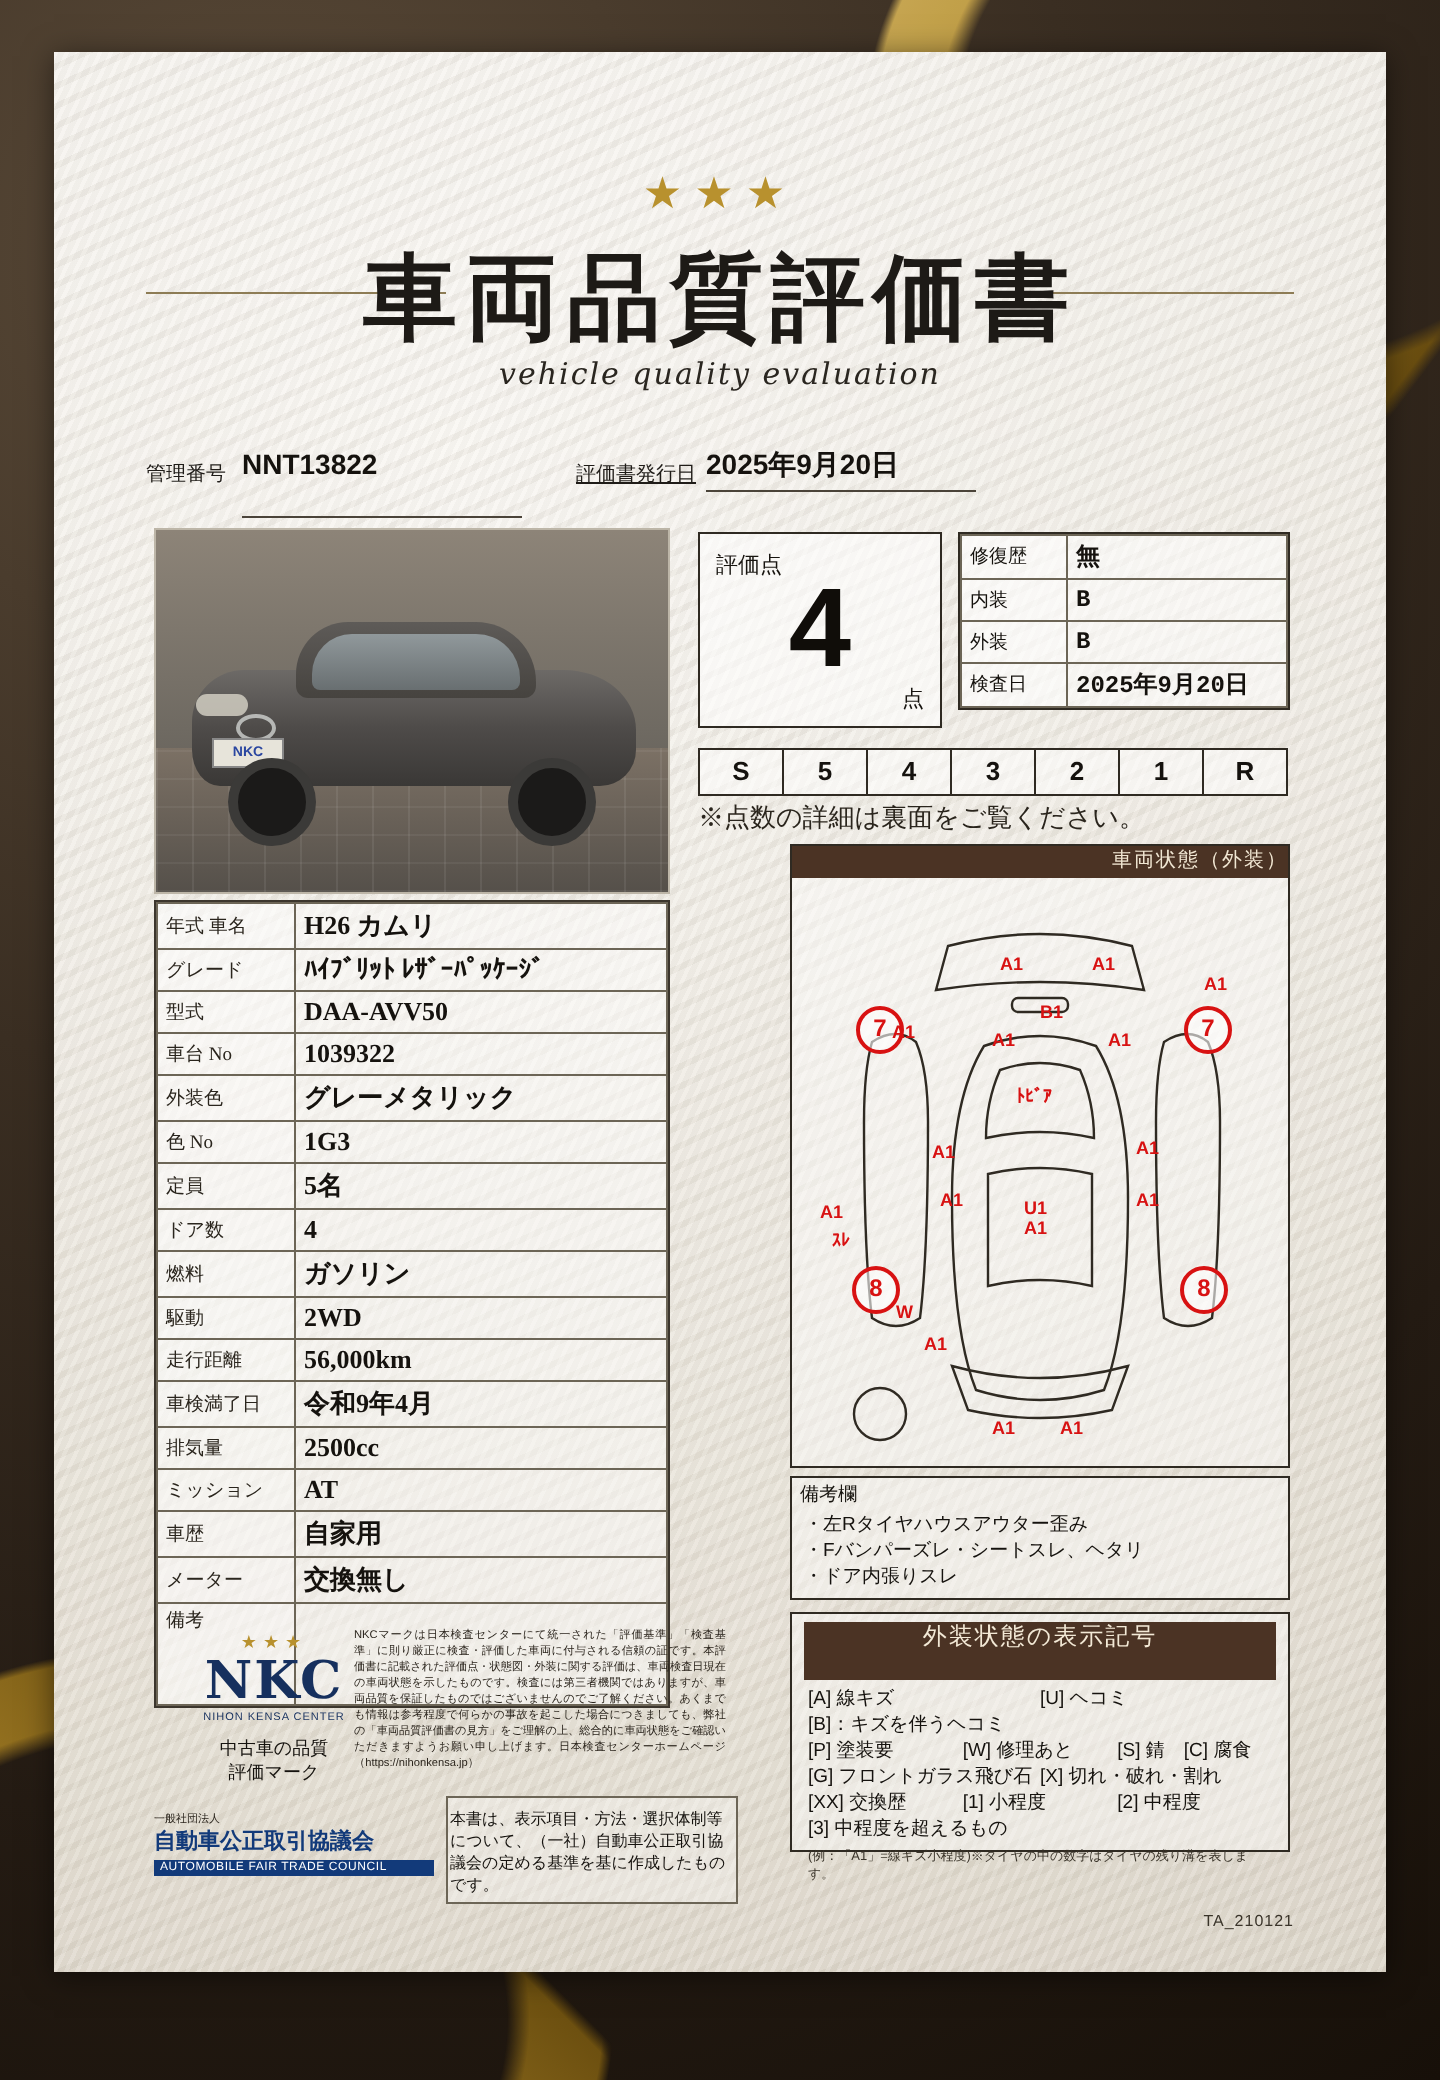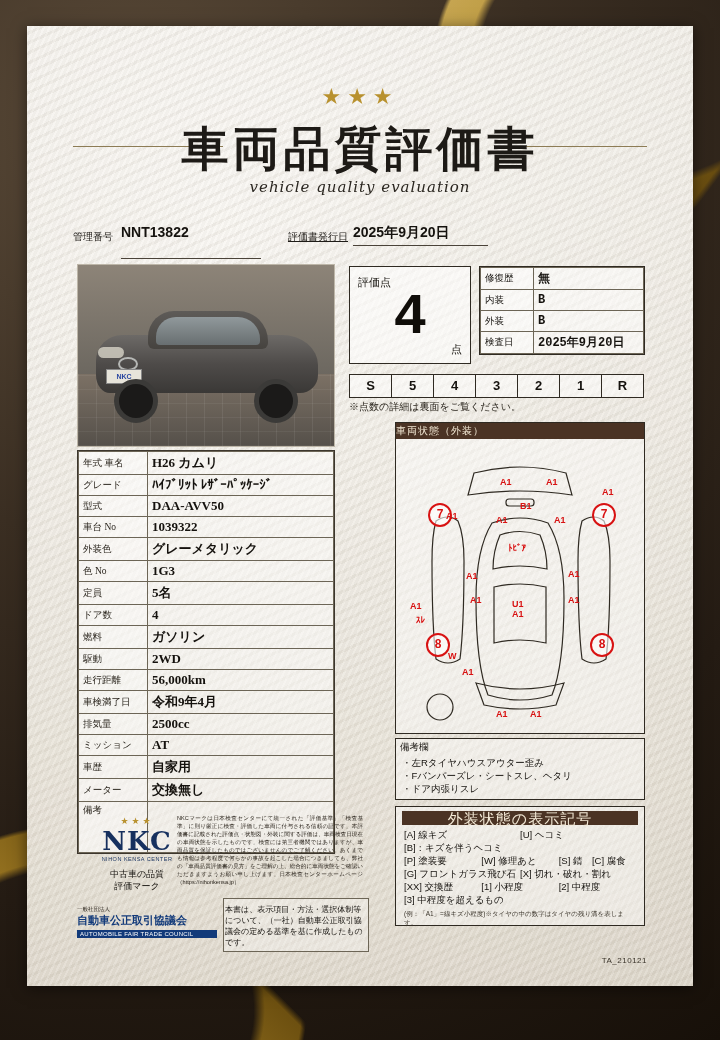--- a/index.html
+++ b/index.html
@@ -115,39 +115,39 @@
   .rinfo{position:absolute;left:452px;top:240px;width:164px;border:1px solid #2f2a22;background:rgba(255,255,255,.5);}
   .rinfo table{border-collapse:collapse;width:100%;font-family:Liberation Mono, monospace;}
   .rinfo td{border:1px solid #6c6556;font-size:10px;padding:2px 4px;height:16px;color:#15120e;}
   .rinfo td.k{width:44px;font-size:9.5px;background:rgba(255,255,255,.25);}
   .rinfo td.v{font-weight:700;font-size:12px;}
 
   
   .scale{position:absolute;left:322px;top:348px;width:294px;display:flex;}
   .scale .c{flex:1;height:22px;border:1px solid #2f2a22;margin-right:-1px;background:rgba(255,255,255,.5);
     text-align:center;line-height:22px;font-size:13px;font-weight:700;color:#15120e;}
-  .scale-note{position:absolute;left:322px;top:374px;font-size:10px;color:#2a251d;}
+  .scale-note{position:absolute;left:322px;top:374px;font-size:13px;color:#2a251d;}
 
   
   .diag{position:absolute;left:368px;top:396px;width:248px;height:310px;border:1px solid #2f2a22;background:rgba(255,255,255,.42);}
-  .diag .hd{height:16px;background:#4b3324;color:#f0e6d2;font-size:10px;text-align:left;line-height:16px;letter-spacing:1px;}
+  .diag .hd{height:16px;background:#4b3324;color:#f0e6d2;font-size:10px;text-align:right;line-height:16px;letter-spacing:1px;}
   .diag .canvas{position:absolute;left:0;right:0;top:16px;bottom:0;}
   .mark{position:absolute;color:#d81212;font-size:9px;font-weight:700;white-space:nowrap;}
   .circ{position:absolute;width:20px;height:20px;border-radius:50%;border:2px solid #d81212;color:#d81212;
     font-size:12px;font-weight:700;text-align:center;line-height:18px;background:rgba(255,255,255,.6);}
 
   
   .remarks{position:absolute;left:368px;top:712px;width:248px;height:60px;border:1px solid #2f2a22;background:rgba(255,255,255,.42);}
   .remarks .hd{font-size:9.5px;padding:2px 4px;color:#17140f;}
   .remarks ul{margin:0;padding:0 0 0 6px;list-style:none;}
   .remarks li{font-size:9.5px;line-height:13px;color:#15120e;}
 
   
   .legend{position:absolute;left:368px;top:780px;width:248px;height:118px;border:1px solid #2f2a22;background:rgba(255,255,255,.42);}
-  .legend .hd{height:14px;background:#4b3324;color:#f3e9d6;font-size:15px;text-align:center;line-height:15px;letter-spacing:1px;margin:4px 6px 3px;}
+  .legend .hd{height:29px;background:#4b3324;color:#f3e9d6;font-size:12px;text-align:center;line-height:15px;letter-spacing:1px;margin:4px 6px 3px;}
   .legend .row{display:flex;padding:0 8px;font-size:9.5px;line-height:13px;color:#15120e;}
   .legend .row .cl{width:118px;}
   .legend .foot{padding:3px 8px 0;font-size:6.5px;color:#3a342a;line-height:9px;}
 
   
   .nkc{position:absolute;left:50px;top:790px;width:120px;text-align:center;}
   .nkc .logo{font-family:"DejaVu Serif",serif;font-size:26px;font-weight:700;color:#16305e;letter-spacing:1px;}
   .nkc .stars2{font-size:9px;color:#b8912e;letter-spacing:3px;}
   .nkc .sub{font-size:5.5px;color:#16305e;letter-spacing:.5px;}
   .nkc .cap{font-size:9px;color:#15120e;line-height:12px;margin-top:6px;}

